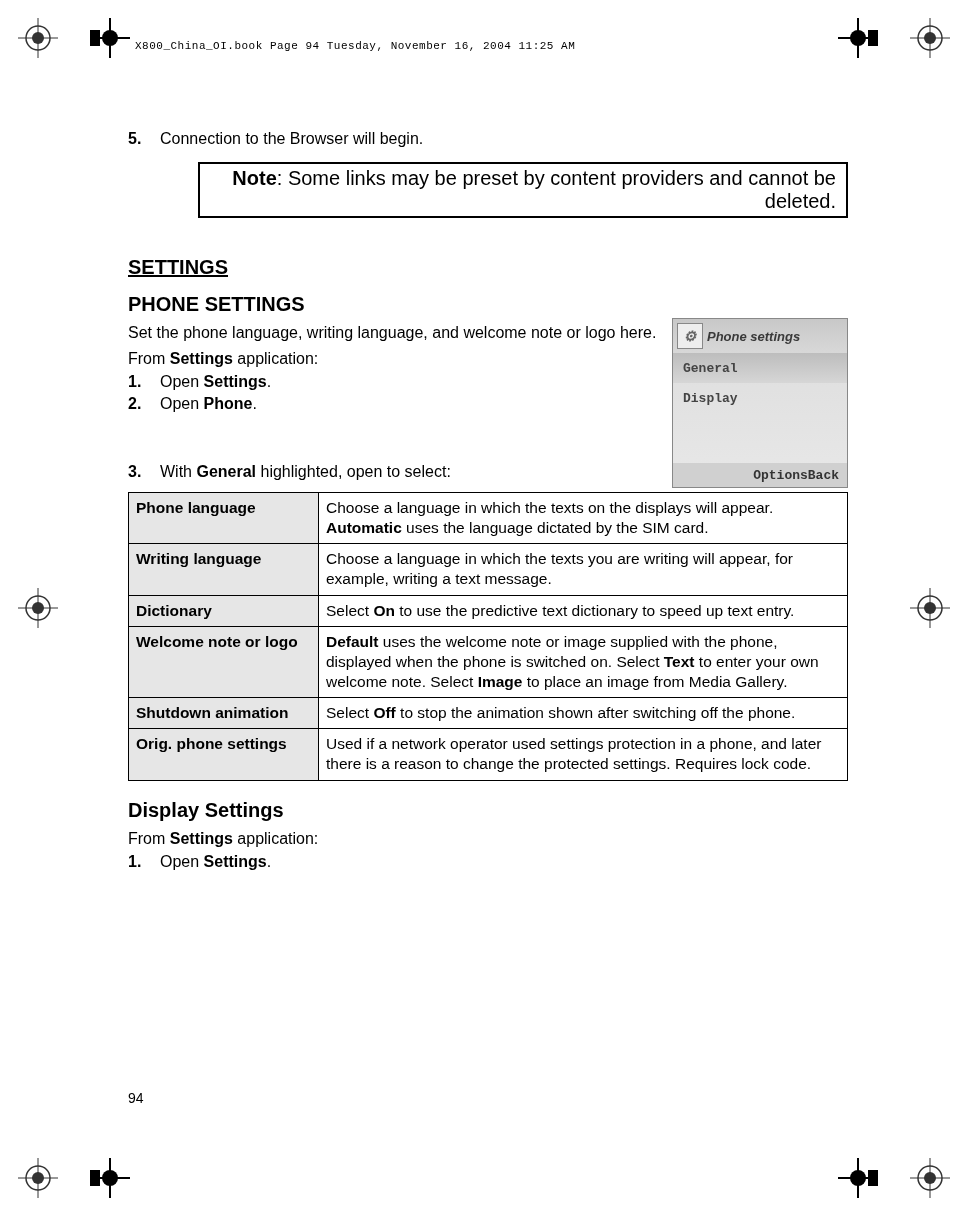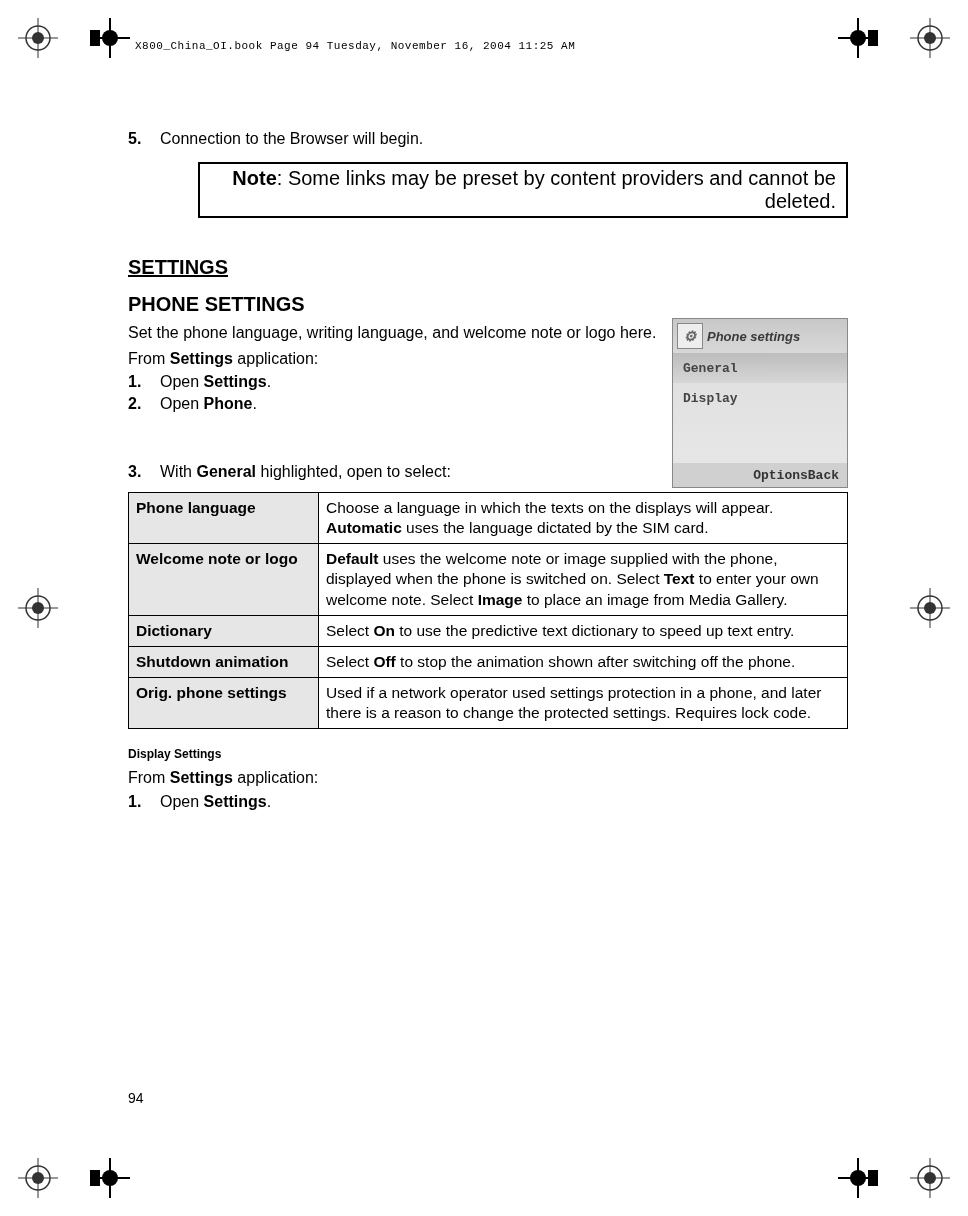--- a/index.html
+++ b/index.html
@@ -72,21 +72,21 @@
     font-weight: bold;
     text-decoration: underline;
     margin: 10px 0 4px 0;
   }
   h2.phone-settings {
     font-size: 20px;
     font-weight: bold;
     margin: 14px 0 2px 0;
   }
   h3.display-settings {
-    font-size: 12px;
+    font-size: 20px;
     font-weight: bold;
     margin: 18px 0 6px 0;
   }
   p { margin: 4px 0; line-height: 1.35; }
   .two-col {
     display: flex;
   }
   .two-col .left { flex: 1; }
   .phone-screenshot {
     width: 174px;
@@ -282,26 +282,30 @@
     </div>
   </div>
 
   <table class="settings-table">
     <tbody>
         <tr>
       <td class="label">Phone language</td>
       <td><span>Choose a language in which the texts on the displays will appear. </span><b>Automatic</b><span> uses the language dictated by the SIM card.</span></td>
     </tr>
     <tr>
+      <td class="label">Writing language</td>
+      <td>Choose a language in which the texts you are writing will appear, for example, writing a text message.</td>
+    </tr>
+    <tr>
+      <td class="label">Dictionary</td>
+      <td><span>Select </span><b>On</b><span> to use the predictive text dictionary to speed up text entry.</span></td>
+    </tr>
+    <tr>
       <td class="label">Welcome note or logo</td>
       <td><b>Default</b><span> uses the welcome note or image supplied with the phone, displayed when the phone is switched on. Select </span><b>Text</b><span> to enter your own welcome note. Select </span><b>Image</b><span> to place an image from Media Gallery.</span></td>
-    </tr>
-    <tr>
-      <td class="label">Dictionary</td>
-      <td><span>Select </span><b>On</b><span> to use the predictive text dictionary to speed up text entry.</span></td>
     </tr>
     <tr>
       <td class="label">Shutdown animation</td>
       <td><span>Select </span><b>Off</b><span> to stop the animation shown after switching off the phone.</span></td>
     </tr>
     <tr>
       <td class="label">Orig. phone settings</td>
       <td>Used if a network operator used settings protection in a phone, and later there is a reason to change the protected settings. Requires lock code.</td>
     </tr>
   </tbody>

